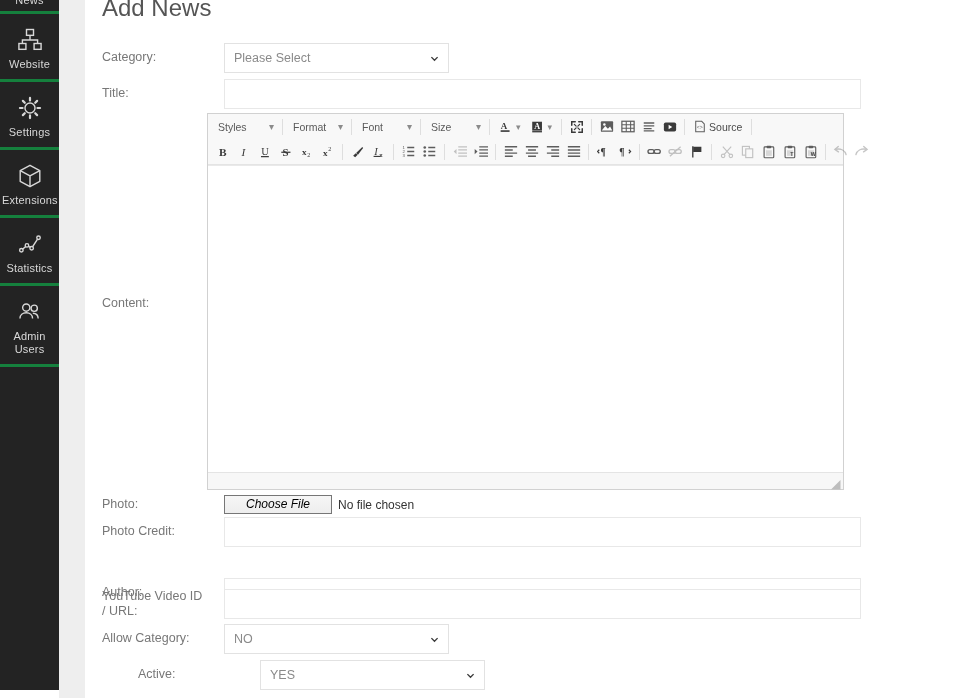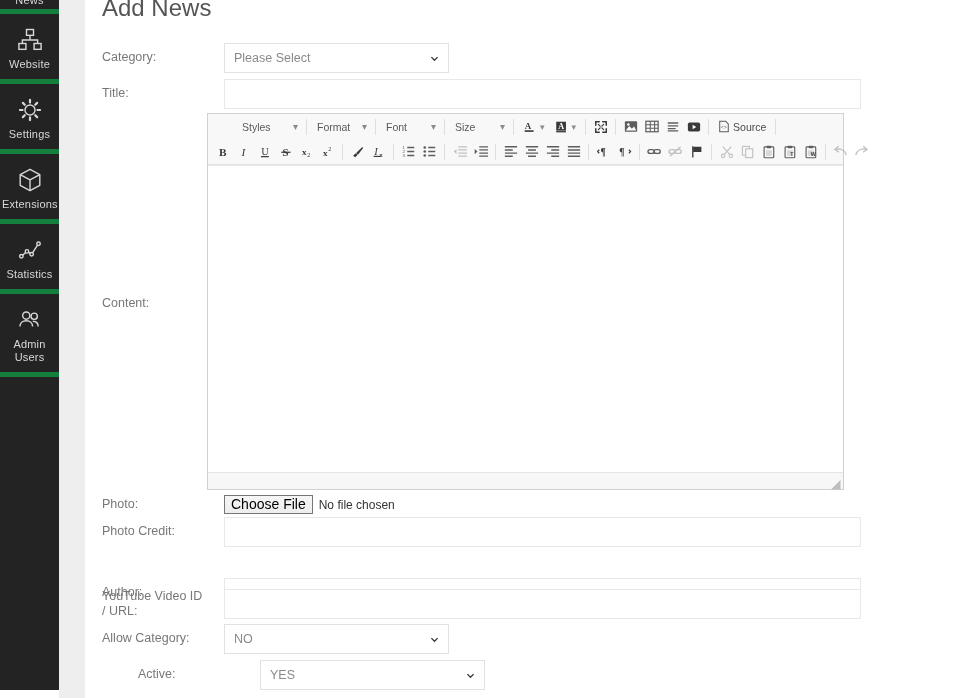--- a/index.html
+++ b/index.html
@@ -13,21 +13,21 @@
 
   
   #sidebar {
     position: absolute; left: 0; top: 0;
     width: 59px; height: 690px;
     background: #232323;
   }
   .nav-item {
     position: relative;
     width: 59px;
-    border-bottom: 5px solid #15803d;
+    border-bottom: 3px solid #15803d;
     text-align: center;
     color: #d8d8d8;
     font-size: 11px;
     line-height: 13px;
     padding: 9px 2px 8px 2px;
     cursor: pointer;
   }
   .nav-item.clipped {
     height: 14px;
     padding: 0;
@@ -141,21 +141,21 @@
     min-width: 0;
   }
   .combo .cl { display: inline-block; }
   .combo .ca {
     display: inline-block;
     color: #8b8b8b;
     font-size: 10px;
     margin-left: auto;
     padding-left: 10px;
   }
-  .combo.styles { width: 66px; margin-left: 24px; }
+  .combo.styles { width: 66px; }
   .combo.format { width: 60px; }
   .combo.font   { width: 60px; justify-content: space-between; }
   .combo.size   { width: 60px; }
 
   .sep {
     display: inline-block;
     width: 1px; height: 16px;
     background: #dedede;
     margin: 0 4px;
     flex: 0 0 auto;
@@ -201,26 +201,27 @@
     position: absolute;
     left: 122px;
     display: flex;
     align-items: center;
     font-size: 12px;
     color: #000;
   }
   .file-btn {
     border: 1px solid #767676;
     background: linear-gradient(#f6f6f6, #ededed);
-    padding: 1px 6px;
-    font-size: 14px;
+    padding: 1px 21px;
+    font-size: 12px;
     color: #000;
     line-height: 15px;
     cursor: pointer;
     font-family: "Liberation Sans", sans-serif;
+    font-style: italic;
   }
   .file-name { margin-left: 6px; color: #333; font-size: 12px; }
 </style>
 </head>
 <body>
 
 <div id="sidebar">
 
   <div class="nav-item clipped">
     <span class="nav-label">News</span>

